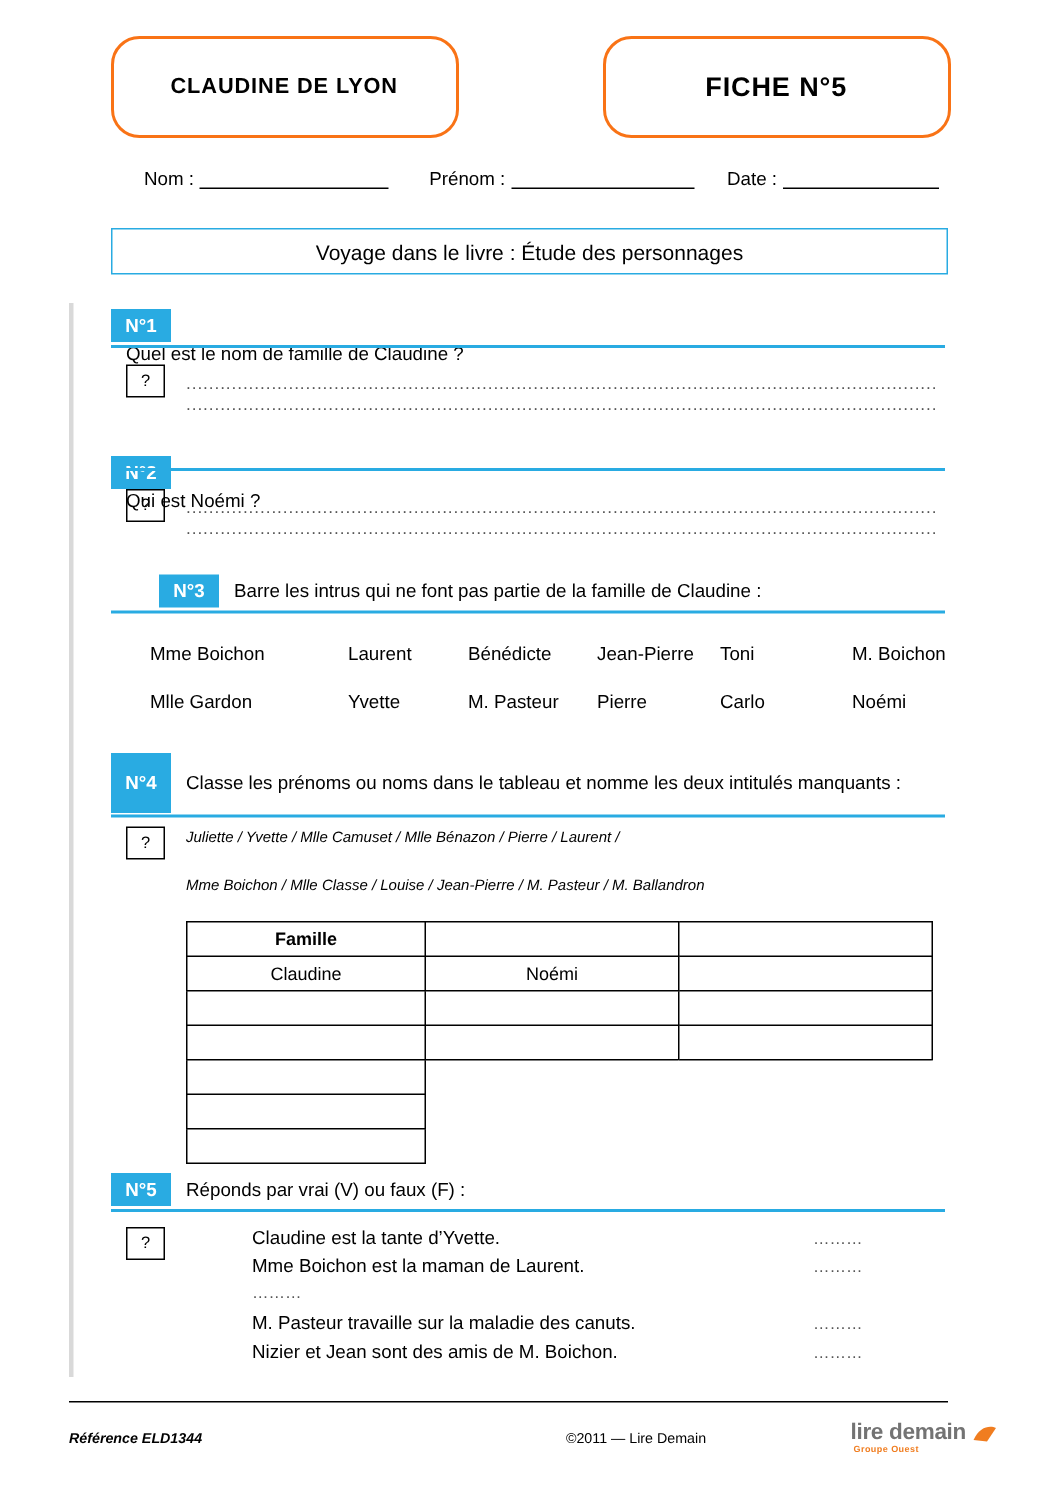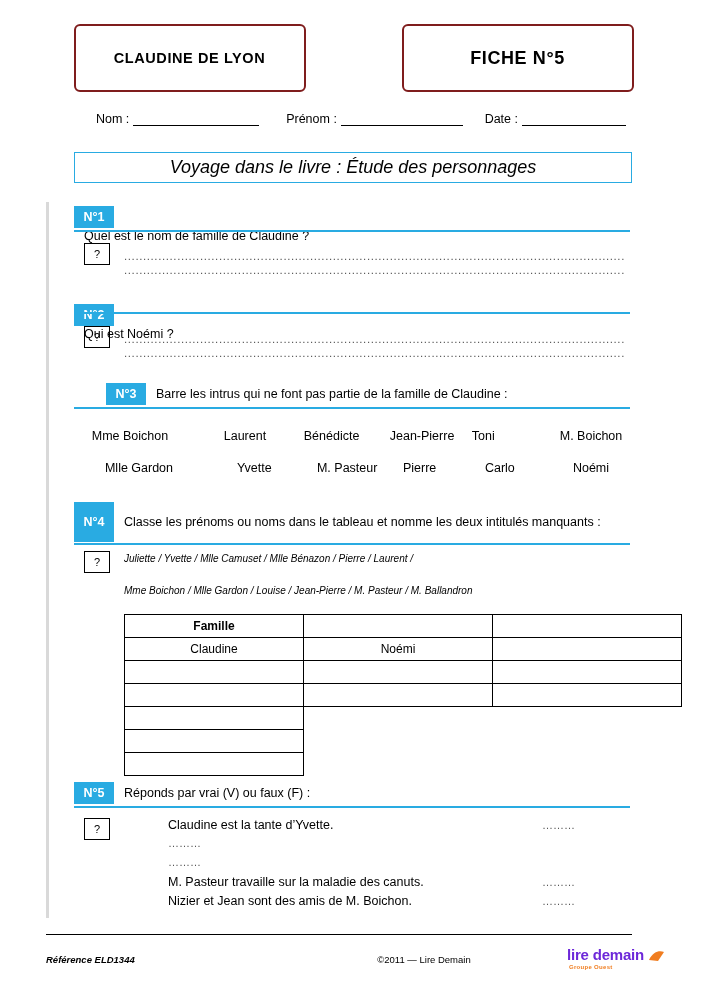--- a/index.html
+++ b/index.html
@@ -26,22 +26,22 @@
   .header-row {
     position: absolute;
     top: 24px;
     left: 0;
     width: 707px;
     display: flex;
     justify-content: center;
     gap: 96px;
   }
   .title-box {
-    border: 2px solid #7f1d1d;
-    border-radius: 6px;
+    border: 2px solid #f97316;
+    border-radius: 19px;
     background: #fff;
     height: 64px;
     display: flex;
     align-items: center;
     justify-content: center;
     font-weight: bold;
     letter-spacing: 0.6px;
   }
   .title-box.left {
     width: 228px;
@@ -81,23 +81,22 @@
     position: absolute;
     top: 152px;
     left: 74px;
     width: 558px;
     height: 31px;
     border: 1.5px solid #29ABE2;
     background: #fff;
     display: flex;
     align-items: center;
     justify-content: center;
-    font-size: 18px;
+    font-size: 14px;
     box-sizing: border-box;
-    font-style: italic;
   }
 
   
   .spine {
     position: absolute;
     left: 46px;
     top: 202px;
     width: 3px;
     height: 716px;
     background: #d9d9d9;
@@ -155,25 +154,24 @@
     font-size: 11.5px;
     color: #555;
     letter-spacing: 0.6px;
     white-space: nowrap;
     overflow: hidden;
   }
 
   
   .word-row {
     position: absolute;
-    left: 84px;
+    left: 100px;
     width: 546px;
     font-size: 12.5px;
     display: flex;
-    justify-content: center;
   }
   .word-row span { display: inline-block; }
 
   
   .italic-line {
     position: absolute;
     left: 124px;
     font-size: 10px;
     font-style: italic;
     white-space: nowrap;
@@ -185,21 +183,21 @@
     left: 124px;
     top: 614px;
     border-collapse: collapse;
     font-size: 12px;
   }
   .tbl td {
     border: 1px solid #000;
     height: 22px;
     text-align: center;
     vertical-align: middle;
-    padding: 0 18px;
+    padding: 0 8px;
     margin-top: 35px;
   }
   .c1 { width: 142px; }
   .c2 { width: 152px; }
   .c3 { width: 152px; }
   .td-empty { border: 1px solid #fff !important; }
   .bold { font-weight: bold; }
 
   
   .stmt-list {
@@ -240,21 +238,21 @@
   .logo {
     position: absolute;
     right: 42px;
     top: 946px;
     display: flex;
     align-items: center;
   }
   .logo-text {
     font-size: 15px;
     font-weight: bold;
-    color: #6d28d9;
+    color: #737373;
     letter-spacing: -0.2px;
   }
   .logo-sub {
     position: absolute;
     left: 2px;
     top: 18px;
     font-size: 6px;
     color: #f07d20;
     font-weight: bold;
     letter-spacing: 0.3px;
@@ -337,21 +335,21 @@
     <span>Noémi</span>
   </div>
 
   <div class="q-head" style="top:502px;">
     <div class="q-num" style="min-height:40px;">N°4</div>
     <div class="q-text">Classe les prénoms ou noms dans le tableau et nomme les deux intitulés manquants :</div>
   </div>
   <div class="q-underline" style="top:543px;"></div>
   <div class="qmark" style="left:84px; top:551px;">?</div>
   <div class="italic-line" style="top:553px;">Juliette / Yvette / Mlle Camuset / Mlle Bénazon / Pierre / Laurent /</div>
-  <div class="italic-line" style="top:585px;">Mme Boichon / Mlle Gardon / Louise / Jean-Pierre / M. Pasteur / M. Ballandron</div>
+  <div class="italic-line" style="top:585px;">Mme Boichon / Mlle Classe / Louise / Jean-Pierre / M. Pasteur / M. Ballandron</div>
 
   <table class="tbl">
     <tbody>
         <tr>
       <td class="c1 bold">Famille</td>
       <td class="c2"></td>
       <td class="c3"></td>
     </tr>
     <tr>
       <td class="c1">Claudine</td>
@@ -392,20 +390,21 @@
   </div>
   <div class="q-underline" style="top:806px;"></div>
   <div class="qmark" style="left:84px; top:818px;">?</div>
 
   <div class="stmt-list">
     <div class="stmt-row">
       <span class="stmt-text">Claudine est la tante d’Yvette.</span>
       <span class="stmt-dots">………</span>
     </div>
     <div class="stmt-row">
+      <span class="stmt-text">Mme Boichon est la maman de Laurent.</span>
       <span class="stmt-dots">………</span>
     </div>
     <div class="stmt-row">
       <span class="stmt-dots">………</span>
     </div>
     <div class="stmt-row">
       <span class="stmt-text">M. Pasteur travaille sur la maladie des canuts.</span>
       <span class="stmt-dots">………</span>
     </div>
     <div class="stmt-row">

